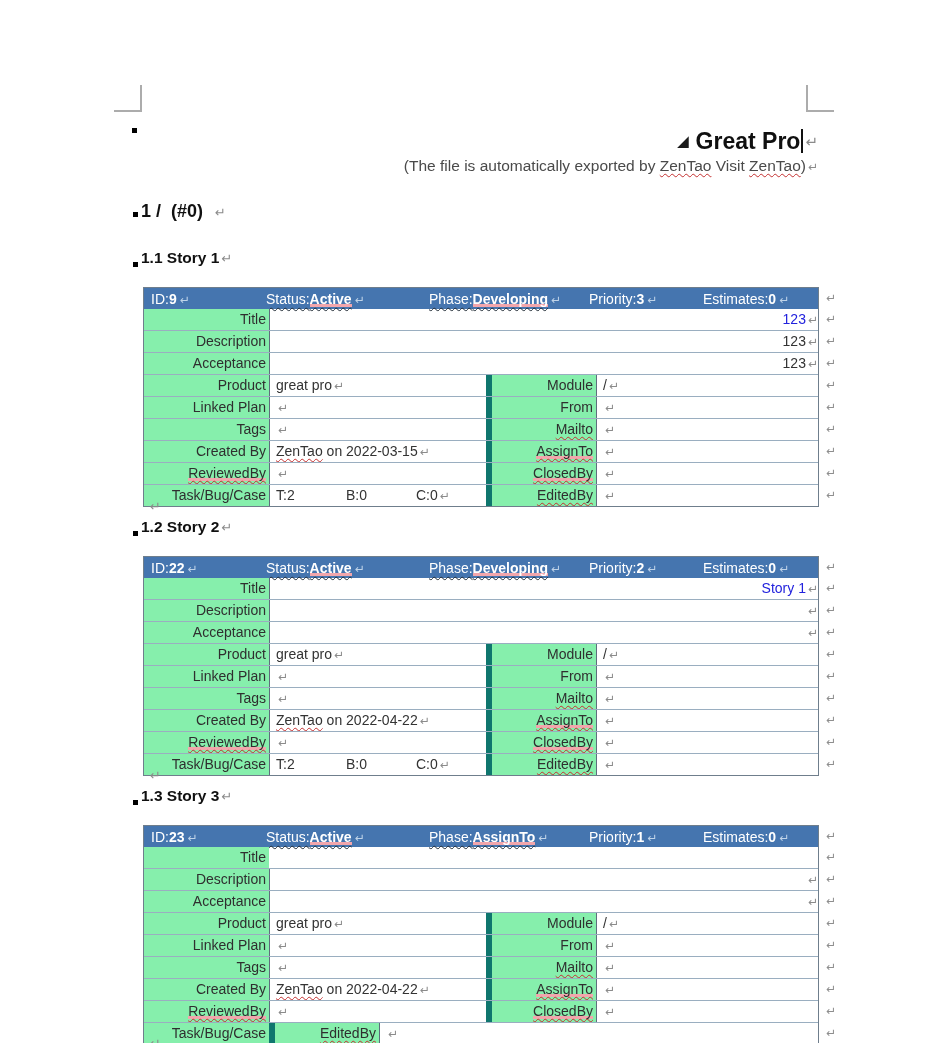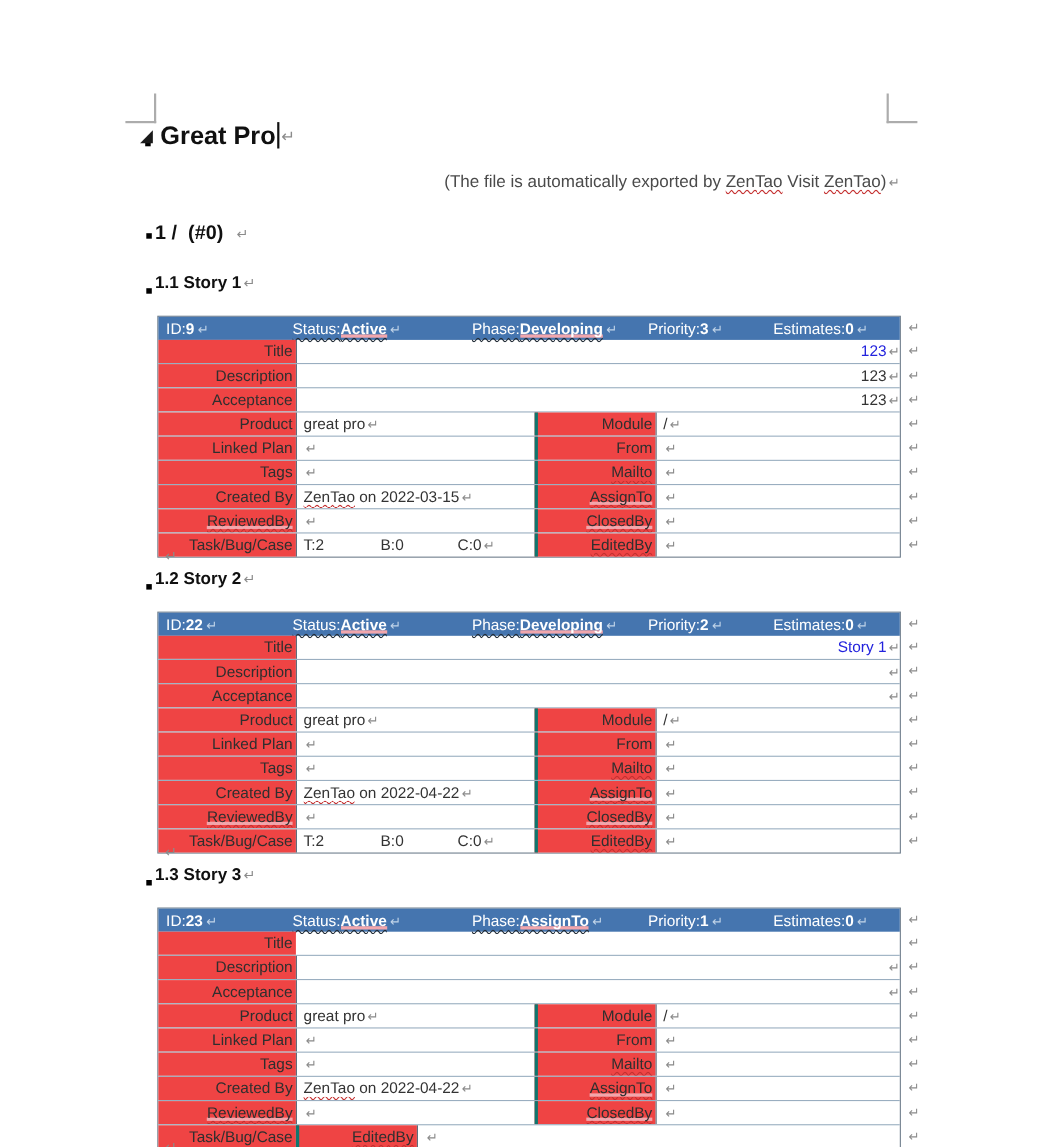--- a/index.html
+++ b/index.html
@@ -10,21 +10,21 @@
           border-right:2px solid #ACACAC;border-bottom:2px solid #ACACAC;}
   .cropTR{position:absolute;left:806px;top:85px;width:26px;height:25px;
           border-left:2px solid #ACACAC;border-bottom:2px solid #ACACAC;}
   
   .sq{position:absolute;width:5px;height:5px;background:#000;}
   .pmark{color:#8B8B8B;margin-left:2px;font-size:12px;font-weight:normal;font-family:"DejaVu Sans",sans-serif;}
   .hp{color:#BFD3E8;margin-left:3px;font-size:12px;font-weight:normal;font-family:"DejaVu Sans",sans-serif;}
   .rowmark{position:absolute;left:682px;top:3px;color:#8E8E8E;font-size:12px;line-height:14px;
            font-family:"DejaVu Sans",sans-serif;}
   
-  .titleline{position:absolute;left:128px;top:110px;width:690px;text-align:left;
+  .titleline{position:absolute;left:128px;top:128px;width:690px;text-align:right;
              font-size:23px;font-weight:bold;color:#101010;}
   .tri{font-size:14px;vertical-align:3px;margin-right:7px;color:#1a1a1a;}
   .cursor{display:inline-block;width:2px;height:24px;background:#111;vertical-align:-4px;margin-left:1px;}
   .titleline .pmark{font-size:15px;vertical-align:2px;}
   .subtitle{position:absolute;left:128px;top:157px;width:690px;text-align:right;
             font-size:15.5px;color:#4A4A4A;font-weight:normal;}
   .h1{position:absolute;left:141px;top:201px;font-size:18px;font-weight:bold;color:#101010;white-space:pre;}
   .sheading{position:absolute;left:141px;font-size:15.5px;font-weight:bold;color:#101010;white-space:pre;}
   .sheading .pmark,.h1 .pmark{font-size:13px;}
   
@@ -39,25 +39,25 @@
   .hrow{display:flex;height:21px;background:#4575AF;color:#fff;align-items:center;position:relative;}
   .hrow b{font-weight:bold;}
   .seg{box-sizing:border-box;white-space:nowrap;}
   .seg1{width:122px;padding-left:7px;}
   .seg2{width:163px;}
   .seg3{width:160px;}
   .seg4{width:114px;}
   .seg5{flex:1;}
   .trow{display:flex;height:21px;border-top:1px solid #9AAEC0;position:relative;line-height:19px;}
   .cell{box-sizing:border-box;overflow:hidden;white-space:nowrap;}
-  .lbl{background:#ef4444;text-align:right;padding:1px 3px 0 0;color:#2F2F2F;}
+  .lbl{background:#86efac;text-align:right;padding:1px 3px 0 0;color:#2F2F2F;}
   .val{padding:1px 0 0 6px;border-left:1px solid #5E6E7D;}
   .wl1{width:125px;}
   .wv1{width:217px;}
-  .wl2{width:110px;border-left:3px solid #0f766e;}
+  .wl2{width:110px;border-left:6px solid #0f766e;}
   .wv2{flex:1;}
   .wfull{flex:1;text-align:right;}
   .link{color:#2222DD;text-decoration:none;cursor:pointer;}
   .tcol{display:inline-block;width:70px;}
   .afterp{position:absolute;left:150px;font-size:13px;color:#8B8B8B;font-family:"DejaVu Sans",sans-serif;}
 </style>
 </head>
 <body>
 
 <div class="page">

